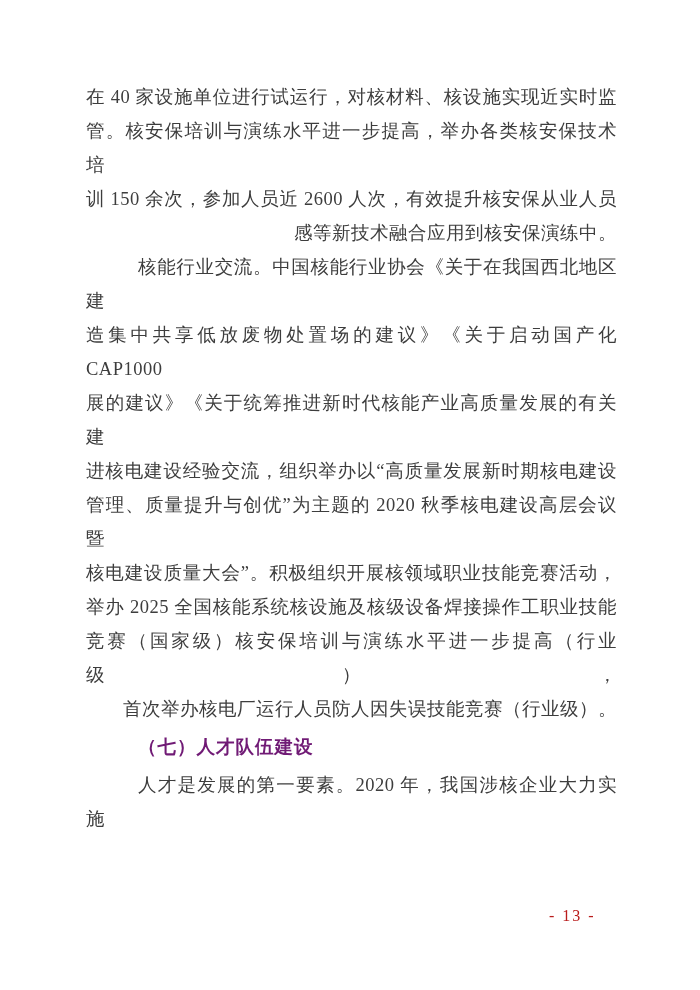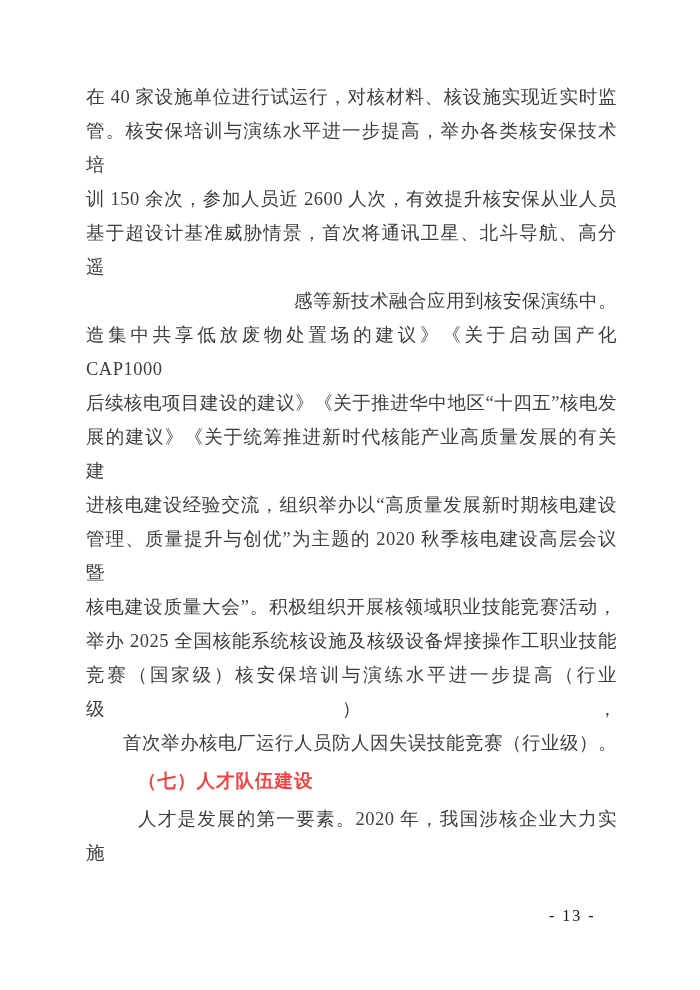--- a/index.html
+++ b/index.html
@@ -35,49 +35,48 @@
     text-align-last: justify;
     text-justify: inter-character;
   }
   .indent {
     text-indent: 52px;
   }
   .heading {
     font-size: 18.5px;
     line-height: 34px;
     font-weight: 700;
-    color: #ef4444;
+    color: #701a75;
     text-indent: 52px;
     margin: 4px 0;
     letter-spacing: 1px;
   }
   .page-number {
     position: absolute;
     left: 549px;
     top: 906px;
     font-size: 16px;
     line-height: 20px;
     letter-spacing: 2px;
-    color: #0f172a;
+    color: #b91c1c;
   }
 </style>
 </head>
 <body>
 
 <div class="page">
   <div class="content">
 
     <div class="line just">在 40 家设施单位进行试运行，对核材料、核设施实现近实时监</div>
     <div class="line just">管。核安保培训与演练水平进一步提高，举办各类核安保技术培</div>
     <div class="line just">训 150 余次，参加人员近 2600 人次，有效提升核安保从业人员</div>
-    <div class="line just">基于超设计基准威胁情景，首次将通讯卫星、北斗导航、高分遥</div>
     <div class="line">感等新技术融合应用到核安保演练中。</div>
 
+    <div class="line just indent">核能行业交流。中国核能行业协会《关于在我国西北地区建</div>
     <div class="line just">造集中共享低放废物处置场的建议》《关于启动国产化 CAP1000</div>
-    <div class="line just">后续核电项目建设的建议》《关于推进华中地区“十四五”核电发</div>
     <div class="line just">展的建议》《关于统筹推进新时代核能产业高质量发展的有关建</div>
     <div class="line just">进核电建设经验交流，组织举办以“高质量发展新时期核电建设</div>
     <div class="line just">管理、质量提升与创优”为主题的 2020 秋季核电建设高层会议暨</div>
     <div class="line just">核电建设质量大会”。积极组织开展核领域职业技能竞赛活动，</div>
     <div class="line just">举办 2025 全国核能系统核设施及核级设备焊接操作工职业技能</div>
     <div class="line just">竞赛（国家级）核安保培训与演练水平进一步提高（行业级），</div>
     <div class="line">首次举办核电厂运行人员防人因失误技能竞赛（行业级）。</div>
 
     <div class="heading">（七）人才队伍建设</div>
 

